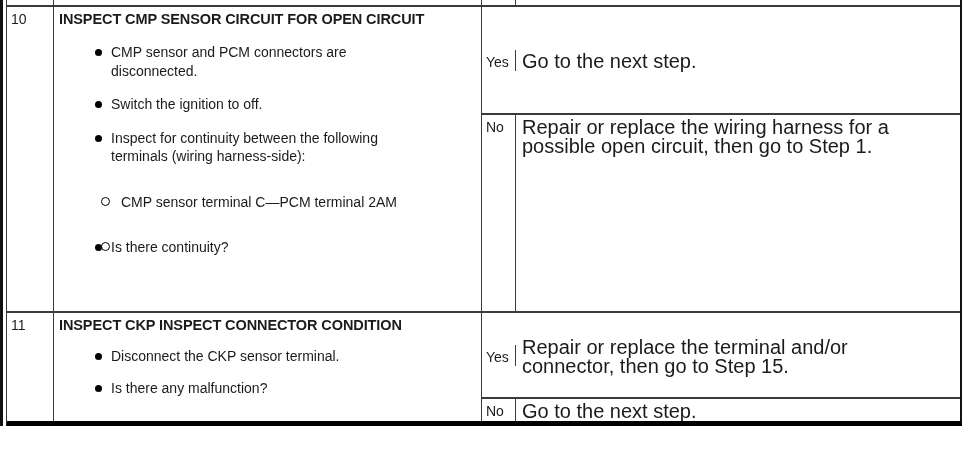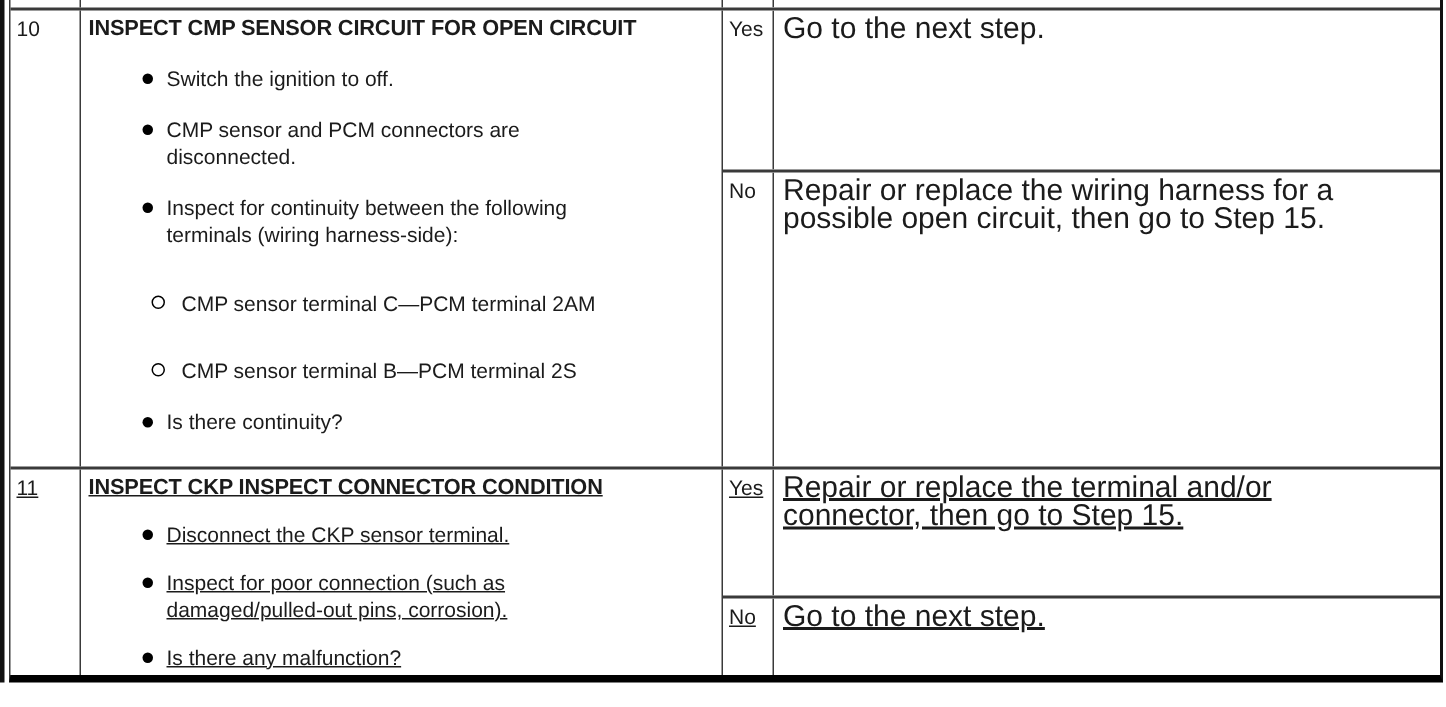--- a/index.html
+++ b/index.html
@@ -47,21 +47,21 @@
     font-size:14px; line-height:18px;
   }
   .col-action{
     width:428px; flex:0 0 428px;
     border-right:1.5px solid var(--line);
     padding:3px 18px 0 5px;
     font-size:14px; line-height:18.5px;
   }
   .col-right{ flex:1 1 auto; display:flex; flex-direction:column; }
   .sub-row{ display:flex; overflow:hidden; }
-  .sub-row.bordered{ border-bottom:2px solid var(--line); }
+  .sub-row.bordered{ border-bottom:2px solid var(--line);align-items:center; }
   .col-yn{
     width:34px; flex:0 0 34px;
     border-right:1.5px solid var(--line);
     padding:3px 2px 0 4px;
     font-size:14px; line-height:18px;
   }
   .col-result{
     flex:1 1 auto;
     padding:3px 16px 0 6px;
     font-size:20px; line-height:18.5px;
@@ -94,21 +94,21 @@
   .sub-item > .item-text{ display:block; max-width:286px; }
   .ring{
     position:absolute; left:0; top:4px;
     width:9px; height:9px; border-radius:50%;
     border:1.6px solid #000;
     background:transparent;
   }
 
   
   .row-10{ height:304px; }
-  .row-11{ height:139px;text-decoration:underline; }
+  .row-11{ height:110px; }
   .row-10 .sub-yes{ height:108px; flex:0 0 108px; }
   .row-10 .sub-no{ flex:1 1 auto; }
   .row-11 .sub-yes{ height:86px; flex:0 0 86px; }
   .row-11 .sub-no{ flex:1 1 auto; }
 </style>
 </head>
 <body>
 
 <div class="page">
   <div class="table-outer">
@@ -127,38 +127,37 @@
 
       <div class="row step-row row-10">
         <div class="col-step">
           <span>10</span>
         </div>
         <div class="col-action">
           <div class="action-title">INSPECT CMP SENSOR CIRCUIT FOR OPEN CIRCUIT</div>
 
           <div class="bullet-item">
             <span class="dot"></span>
+            <span class="item-text">CMP sensor and PCM connectors are disconnected.</span>
+          </div>
+          <div class="bullet-item">
+            <span class="dot"></span>
             <span class="item-text">Switch the ignition to off.</span>
-          </div>
-          <div class="bullet-item">
-            <span class="dot"></span>
-            <span class="item-text">CMP sensor and PCM connectors are disconnected.</span>
           </div>
           <div class="bullet-item">
             <span class="dot"></span>
             <span class="item-text">Inspect for continuity between the following terminals (wiring harness-side):</span>
           </div>
 
           <div class="sub-item">
             <span class="ring"></span>
             <span class="item-text">CMP sensor terminal C—PCM terminal 2AM</span>
           </div>
           <div class="sub-item">
             <span class="ring"></span>
-            <span class="item-text">CMP sensor terminal B—PCM terminal 2S</span>
           </div>
 
           <div class="bullet-item">
             <span class="dot"></span>
             <span class="item-text">Is there continuity?</span>
           </div>
         </div>
 
         <div class="col-right">
           <div class="sub-row sub-yes bordered">
@@ -167,43 +166,39 @@
             </div>
             <div class="col-result">
               <div class="result-text">Go to the next step.</div>
             </div>
           </div>
           <div class="sub-row sub-no">
             <div class="col-yn">
               <span>No</span>
             </div>
             <div class="col-result">
-              <div class="result-text">Repair or replace the wiring harness for a possible open circuit, then go to Step 15.</div>
+              <div class="result-text">Repair or replace the wiring harness for a possible open circuit, then go to Step 1.</div>
             </div>
           </div>
         </div>
       </div>
 
       <div class="row step-row row-11">
         <div class="col-step">
           <span>11</span>
         </div>
         <div class="col-action">
           <div class="action-title">INSPECT CKP INSPECT CONNECTOR CONDITION</div>
 
           <div class="bullet-item" style="margin-top:13px">
             <span class="dot"></span>
             <span class="item-text">Disconnect the CKP sensor terminal.</span>
           </div>
           <div class="bullet-item" style="margin-top:13px">
             <span class="dot"></span>
-            <span class="item-text">Inspect for poor connection (such as damaged/pulled-out pins, corrosion).</span>
-          </div>
-          <div class="bullet-item" style="margin-top:13px">
-            <span class="dot"></span>
             <span class="item-text">Is there any malfunction?</span>
           </div>
         </div>
 
         <div class="col-right">
           <div class="sub-row sub-yes bordered">
             <div class="col-yn">
               <span>Yes</span>
             </div>
             <div class="col-result">

